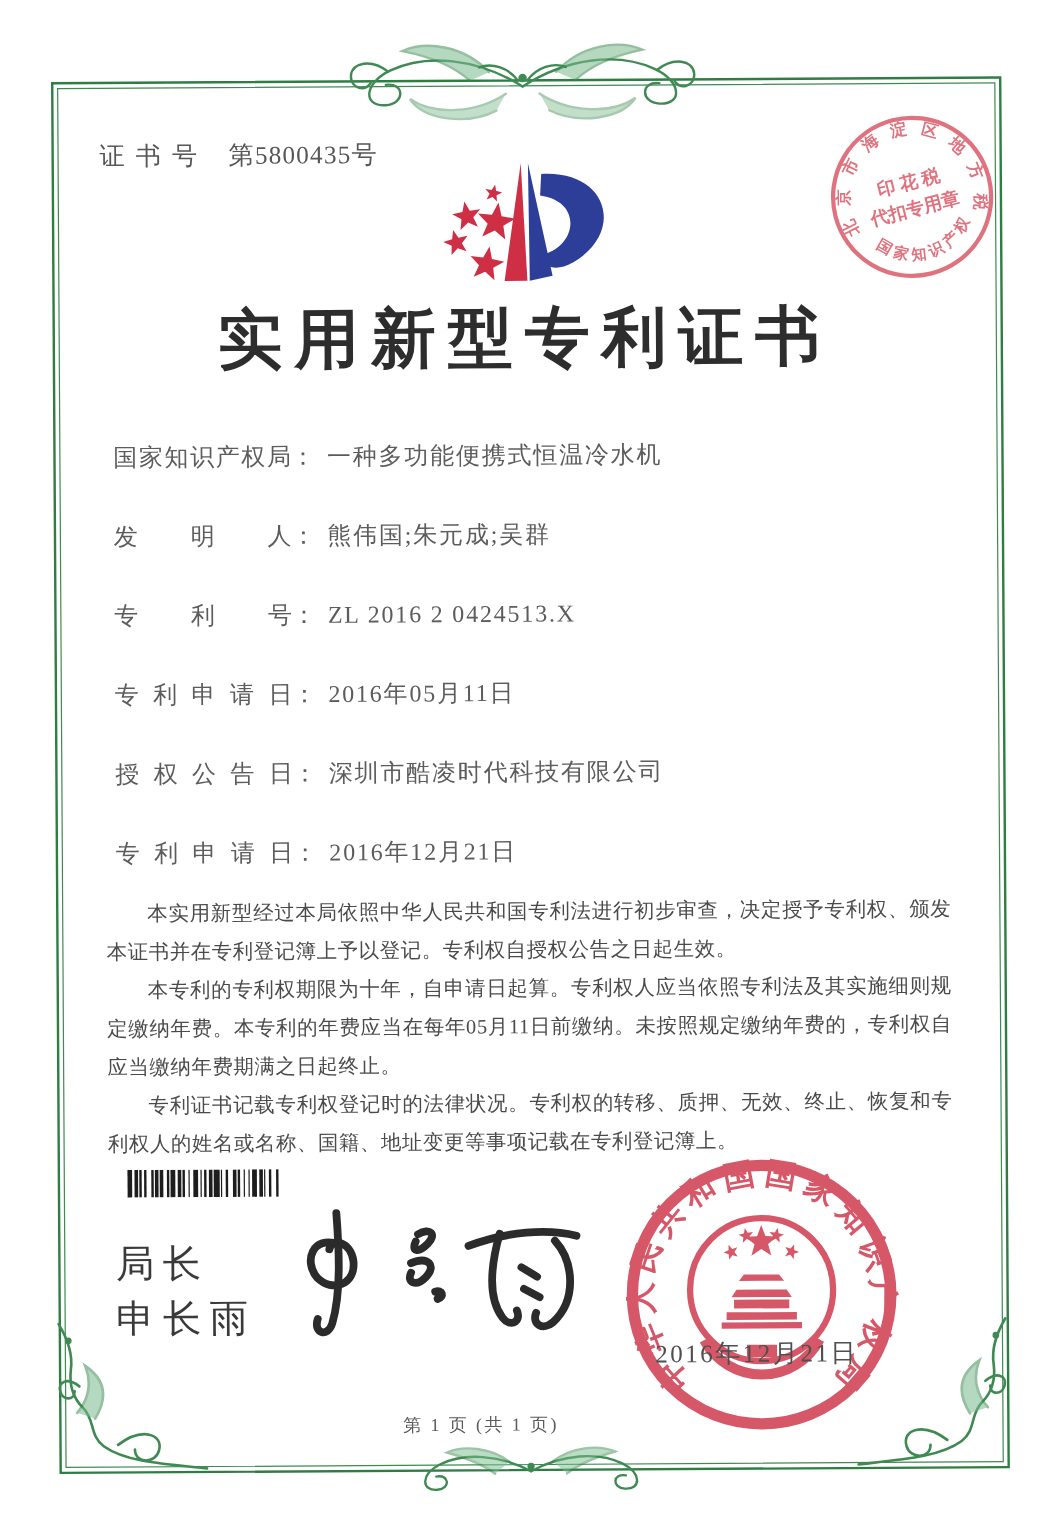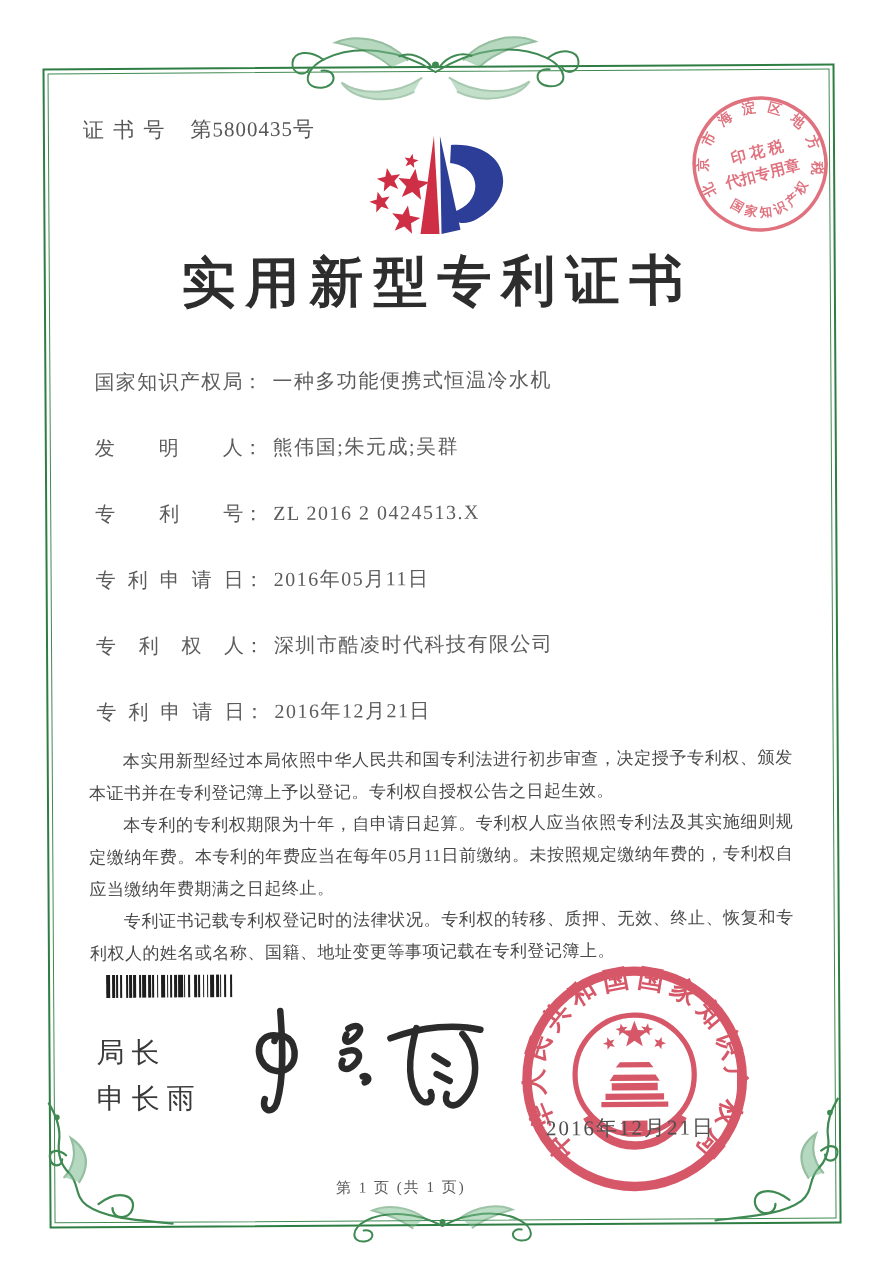--- a/index.html
+++ b/index.html
@@ -28,21 +28,21 @@
   .field{margin-bottom:37px;font-size:20px;color:#5c5c5c;line-height:29px;white-space:nowrap;}
   .flabel{display:inline-block;width:148px;text-align:justify;text-align-last:justify;}
   .fcolon{display:inline-block;}
   .fvalue{margin-left:10px;letter-spacing:1.5px;}
   
   .body-text{position:absolute;left:88px;top:744px;width:704px;color:#4a4a4a;}
   .body-text p{margin:0;font-size:17px;line-height:32px;text-indent:2em;text-align:justify;letter-spacing:.5px;}
   
   .barcode{position:absolute;left:104px;top:973px;width:230px;height:23px;display:flex;align-items:stretch;overflow:hidden;}
   .barcode span{display:block;height:100%;}
-  .signer{position:absolute;left:94px;top:1028px;font-size:28px;color:#3a3a3a;letter-spacing:7px;line-height:46px;}
+  .signer{position:absolute;left:94px;top:1028px;font-size:32px;color:#3a3a3a;letter-spacing:7px;line-height:46px;}
   .sig{position:absolute;left:228px;top:998px;}
   .seal{position:absolute;left:517px;top:965px;opacity:.85;}
   .seal-date{position:absolute;left:543px;top:1115px;font-size:21px;color:#4f4f4f;letter-spacing:2px;z-index:5;}
   .footer{position:absolute;left:0;width:879px;top:1178px;text-align:center;font-size:15px;color:#5a5a5a;letter-spacing:2px;transform:translateX(-42px);}
 </style>
 </head>
 <body>
 
 <div class="sheet">
 
@@ -135,21 +135,21 @@
     <div class="field">
       <span class="flabel">发明人</span><span class="fcolon">：</span><span class="fvalue">熊伟国;朱元成;吴群</span>
     </div>
     <div class="field">
       <span class="flabel">专利号</span><span class="fcolon">：</span><span class="fvalue">ZL 2016 2 0424513.X</span>
     </div>
     <div class="field">
       <span class="flabel">专利申请日</span><span class="fcolon">：</span><span class="fvalue">2016年05月11日</span>
     </div>
     <div class="field">
-      <span class="flabel">专利权人</span><span class="fcolon">：</span><span class="fvalue">深圳市酷凌时代科技有限公司</span>
+      <span class="flabel">授权公告日</span><span class="fcolon">：</span><span class="fvalue">深圳市酷凌时代科技有限公司</span>
     </div>
     <div class="field">
       <span class="flabel">专利申请日</span><span class="fcolon">：</span><span class="fvalue">2016年12月21日</span>
     </div>
   </div>
 
   <div class="body-text">
     <p>本实用新型经过本局依照中华人民共和国专利法进行初步审查，决定授予专利权、颁发本证书并在专利登记簿上予以登记。专利权自授权公告之日起生效。</p>
     <p>本专利的专利权期限为十年，自申请日起算。专利权人应当依照专利法及其实施细则规定缴纳年费。本专利的年费应当在每年05月11日前缴纳。未按照规定缴纳年费的，专利权自应当缴纳年费期满之日起终止。</p>
     <p>专利证书记载专利权登记时的法律状况。专利权的转移、质押、无效、终止、恢复和专利权人的姓名或名称、国籍、地址变更等事项记载在专利登记簿上。</p>

